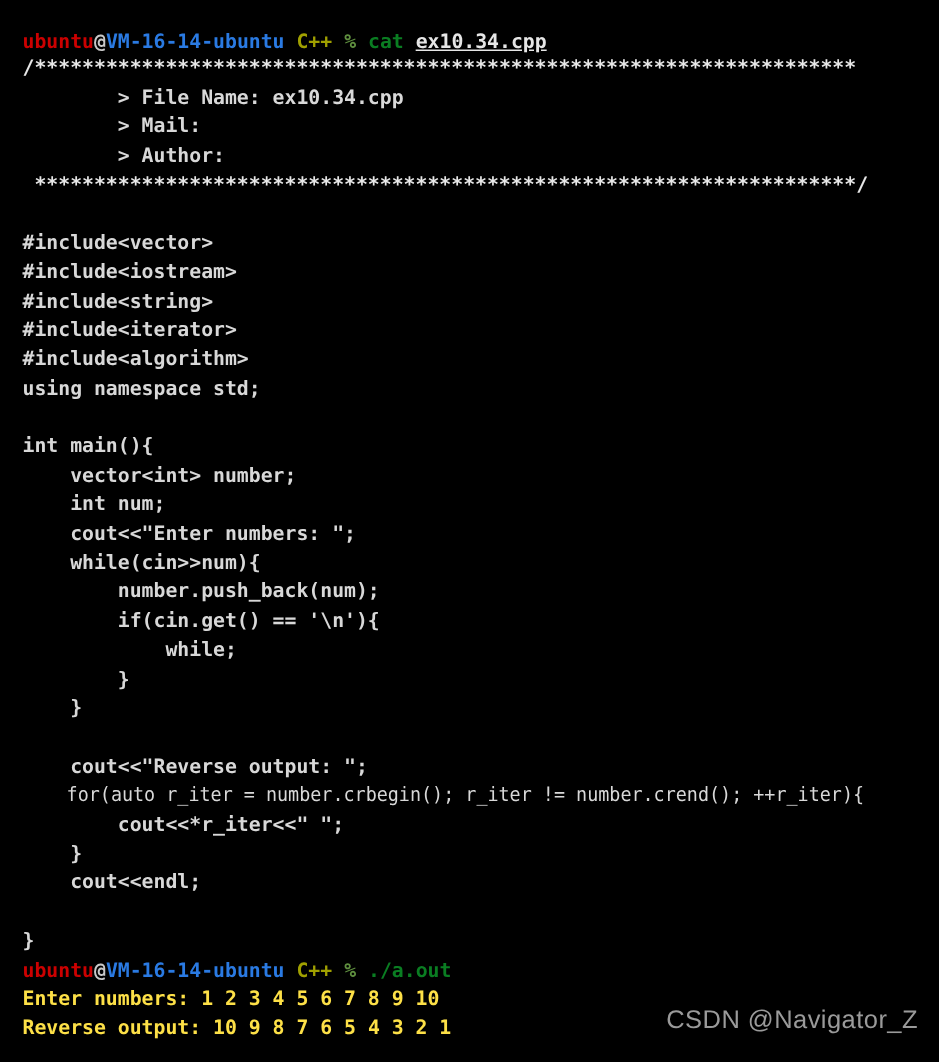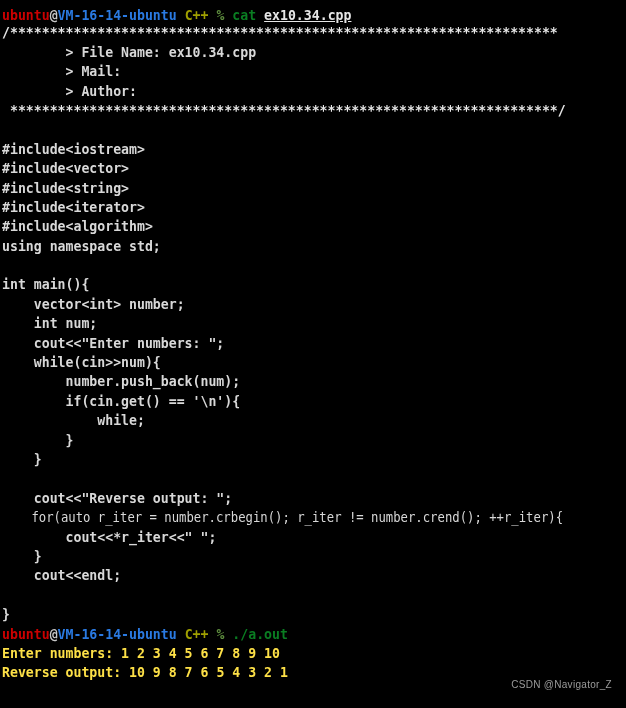--- a/index.html
+++ b/index.html
@@ -12,21 +12,21 @@
     width: 626px;
     height: 708px;
     overflow: hidden;
     font-family: "DejaVu Sans Mono", "Liberation Mono", monospace;
   }
   #terminal {
     position: relative;
     width: 626px;
     height: 708px;
     background: #000000;
-    padding: 0;
+    padding: 13px;
     box-sizing: border-box;
   }
   .line {
     height: 19.4px;
     line-height: 19.4px;
     white-space: pre;
     font-size: 13.2px;
     font-family: "DejaVu Sans Mono", "Liberation Mono", monospace;
     font-weight: bold;
     color: #d8d8d8;
@@ -53,43 +53,43 @@
   .c-file   { color: #e6e6e6; text-decoration: underline; }
   .c-plain  { color: #fde047; }
   .c-comment{ color: #e8e8e8; }
 
   #watermark {
     position: absolute;
     right: 14px;
     bottom: 18px;
     color: #9a9a9a;
     font-family: "Liberation Sans", "DejaVu Sans", sans-serif;
-    font-size: 10px;
+    font-size: 17px;
     font-weight: normal;
     letter-spacing: 0.3px;
     white-space: pre;
   }
 </style>
 </head>
 <body>
 
 <div id="terminal">
 
   <div class="line first"><span class="c-user">ubuntu</span><span class="c-at">@</span><span class="c-host">VM-16-14-ubuntu</span><span class="c-plain"> </span><span class="c-env">C++</span><span class="c-plain"> </span><span class="c-pct">%</span><span class="c-plain"> </span><span class="c-cmd">cat</span><span class="c-plain"> </span><span class="c-file">ex10.34.cpp</span></div>
 
   <div class="line"><span class="c-comment">/</span><span class="c-comment">*********************************************************************</span></div>
   <div class="line">        &gt; File Name: ex10.34.cpp</div>
   <div class="line">        &gt; Mail: </div>
   <div class="line">        &gt; Author: </div>
   <div class="line"><span class="c-comment"> *********************************************************************</span><span class="c-comment">/</span></div>
 
   <div class="line blank">&nbsp;</div>
 
+  <div class="line">#include&lt;vector&gt;</div>
   <div class="line">#include&lt;iostream&gt;</div>
-  <div class="line">#include&lt;vector&gt;</div>
   <div class="line">#include&lt;string&gt;</div>
   <div class="line">#include&lt;iterator&gt;</div>
   <div class="line">#include&lt;algorithm&gt;</div>
   <div class="line">using namespace std;</div>
   <div class="line blank">&nbsp;</div>
   <div class="line">int main(){</div>
   <div class="line">    vector&lt;int&gt; number;</div>
   <div class="line">    int num;</div>
   <div class="line">    cout&lt;&lt;"Enter numbers: ";</div>
   <div class="line">    while(cin&gt;&gt;num){</div>

